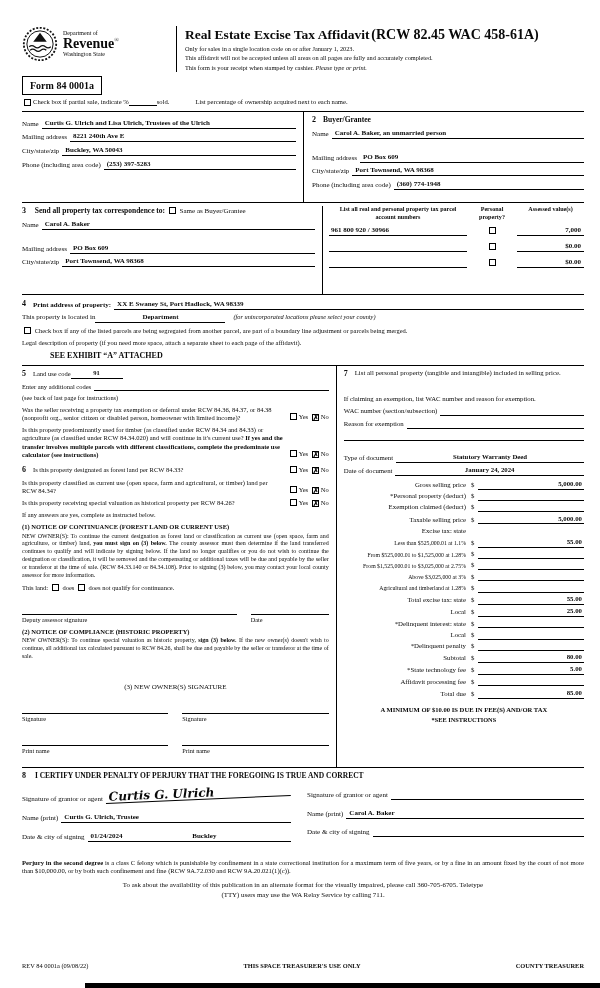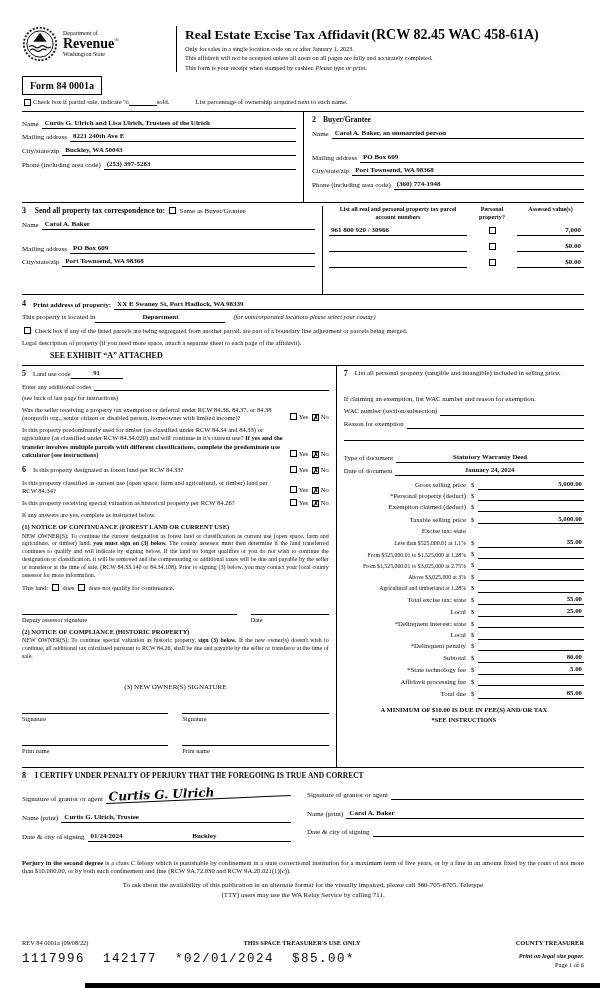--- a/index.html
+++ b/index.html
@@ -538,23 +538,16 @@
     <div>(TTY) users may use the WA Relay Service by calling 711.</div>
   </div>
 
   
   <div class="footer">
     <div class="f1">
       <span>REV 84 0001a (09/08/22)</span>
       <span class="b">THIS SPACE TREASURER'S USE ONLY</span>
       <span class="b">COUNTY TREASURER</span>
     </div>
-    <div class="f2">
-      <span class="stamp">1117996  142177  *02/01/2024  $85.00*</span>
-      <span class="fnotes">
-        <span class="i b" style="display:block">Print on legal size paper.</span>
-        <span style="display:block">Page 1 of 6</span>
-      </span>
-    </div>
   </div>
 
   <div class="scanbar"></div>
 </div>
 
 </body></html>

